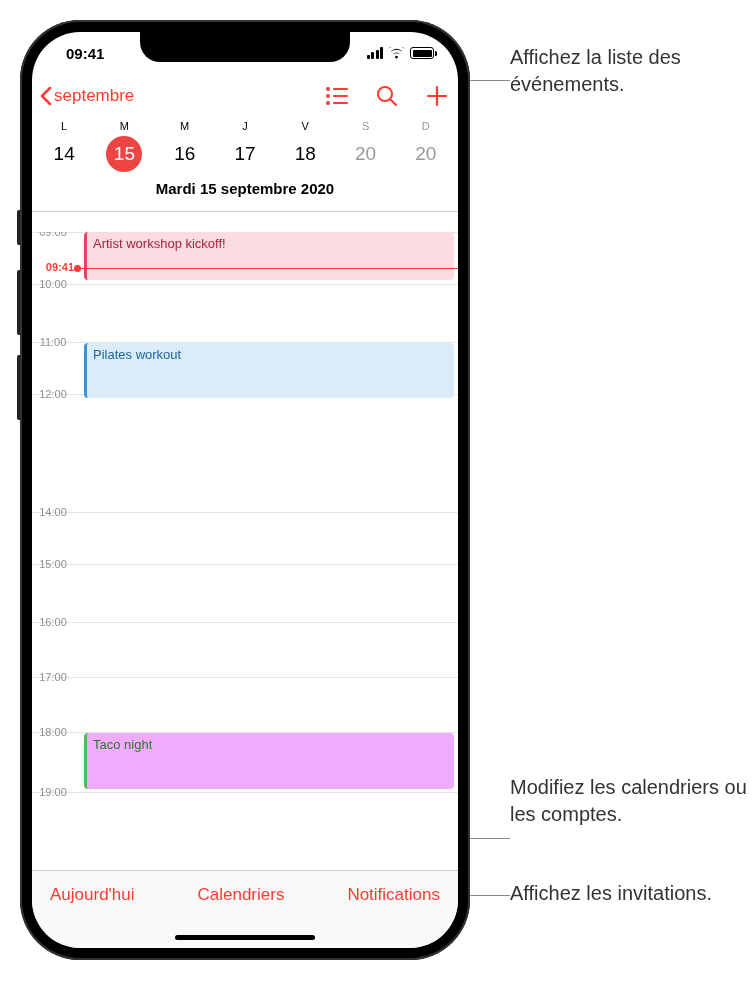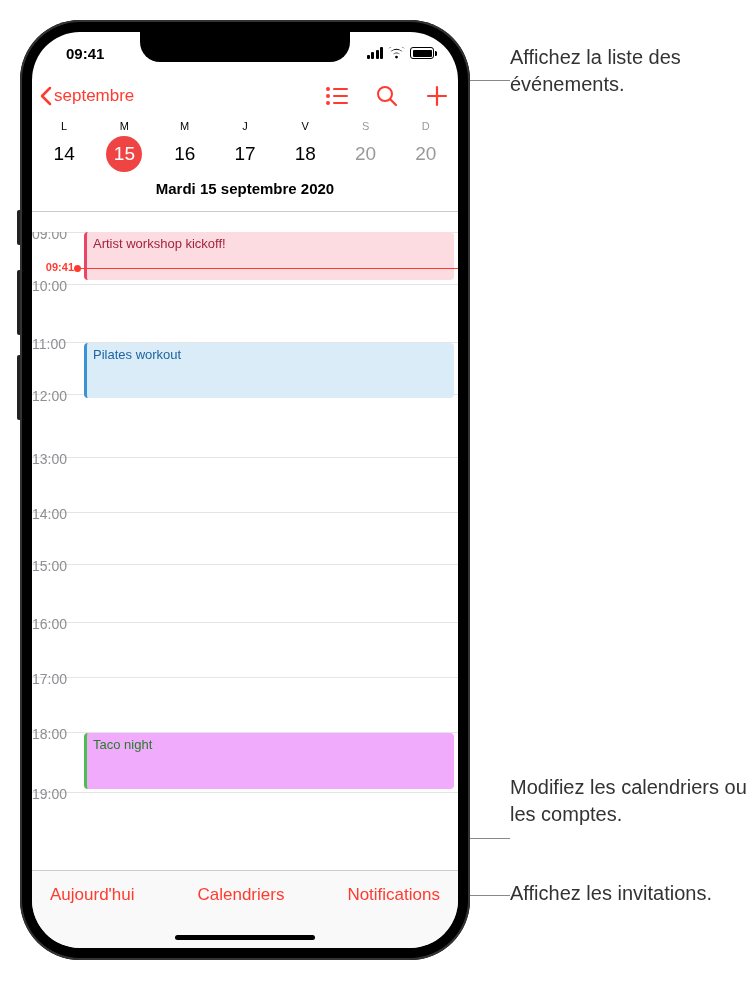--- a/index.html
+++ b/index.html
@@ -169,23 +169,23 @@
   }
   .hour-row {
     position: absolute;
     left: 0; right: 0;
     height: 52px;
     border-top: 1px solid #e5e5e5;
     display: flex;
   }
   .hour-label {
     width: 48px;
-    font-size: 14px;
+    font-size: 11px;
     color: #8e8e93;
-    text-align: left;
+    text-align: center;
     padding-right: 6px;
     transform: translateY(-7px);
   }
   .now-line {
     position: absolute;
     left: 48px; right: 0;
     border-top: 1.5px solid #ff3b30;
     z-index: 5;
   }
   .now-line::before {
@@ -359,23 +359,20 @@
         </div>
         <div class="hour-row" style="top: 52px;">
           <div class="hour-label">10:00</div>
         </div>
         <div class="hour-row" style="top: 110px;">
           <div class="hour-label">11:00</div>
         </div>
         <div class="hour-row" style="top: 162px;">
           <div class="hour-label">12:00</div>
         </div>
-        <div class="hour-row" style="top: 225px;">
-          <div class="hour-label">13:00</div>
-        </div>
         <div class="hour-row" style="top: 280px;">
           <div class="hour-label">14:00</div>
         </div>
         <div class="hour-row" style="top: 332px;">
           <div class="hour-label">15:00</div>
         </div>
         <div class="hour-row" style="top: 390px;">
           <div class="hour-label">16:00</div>
         </div>
         <div class="hour-row" style="top: 445px;">

